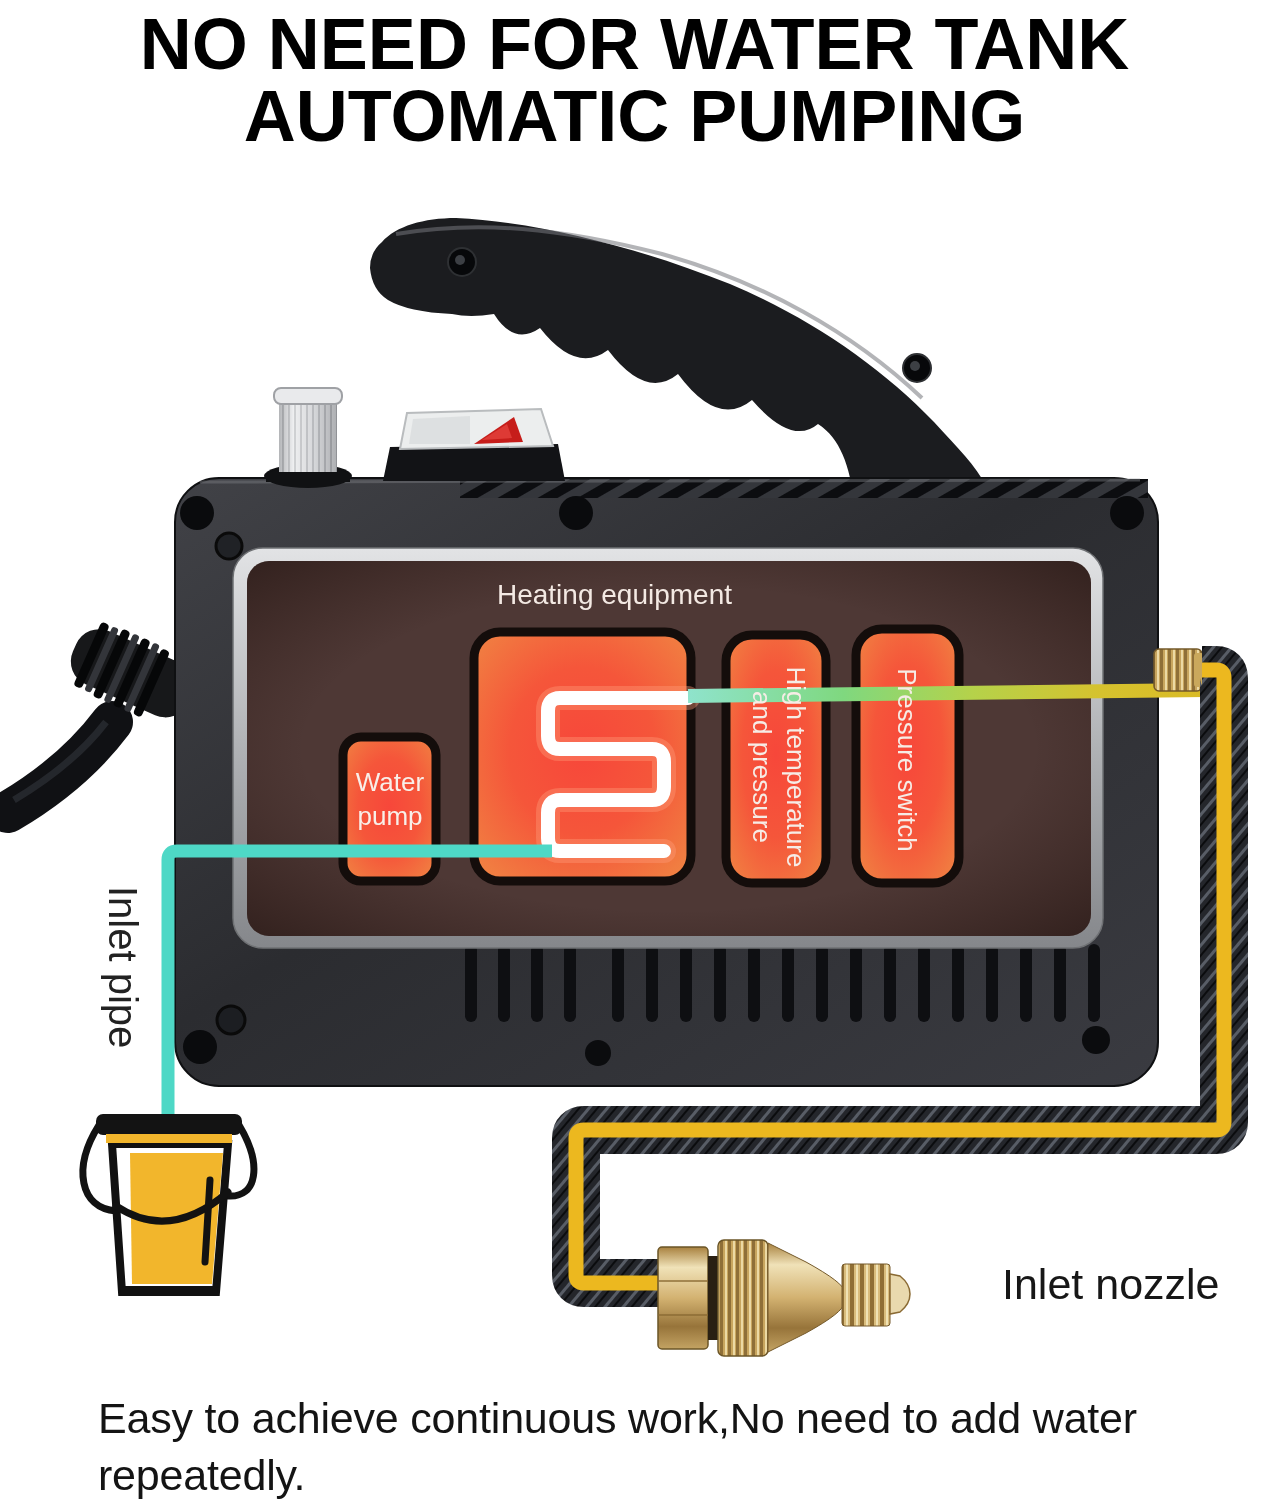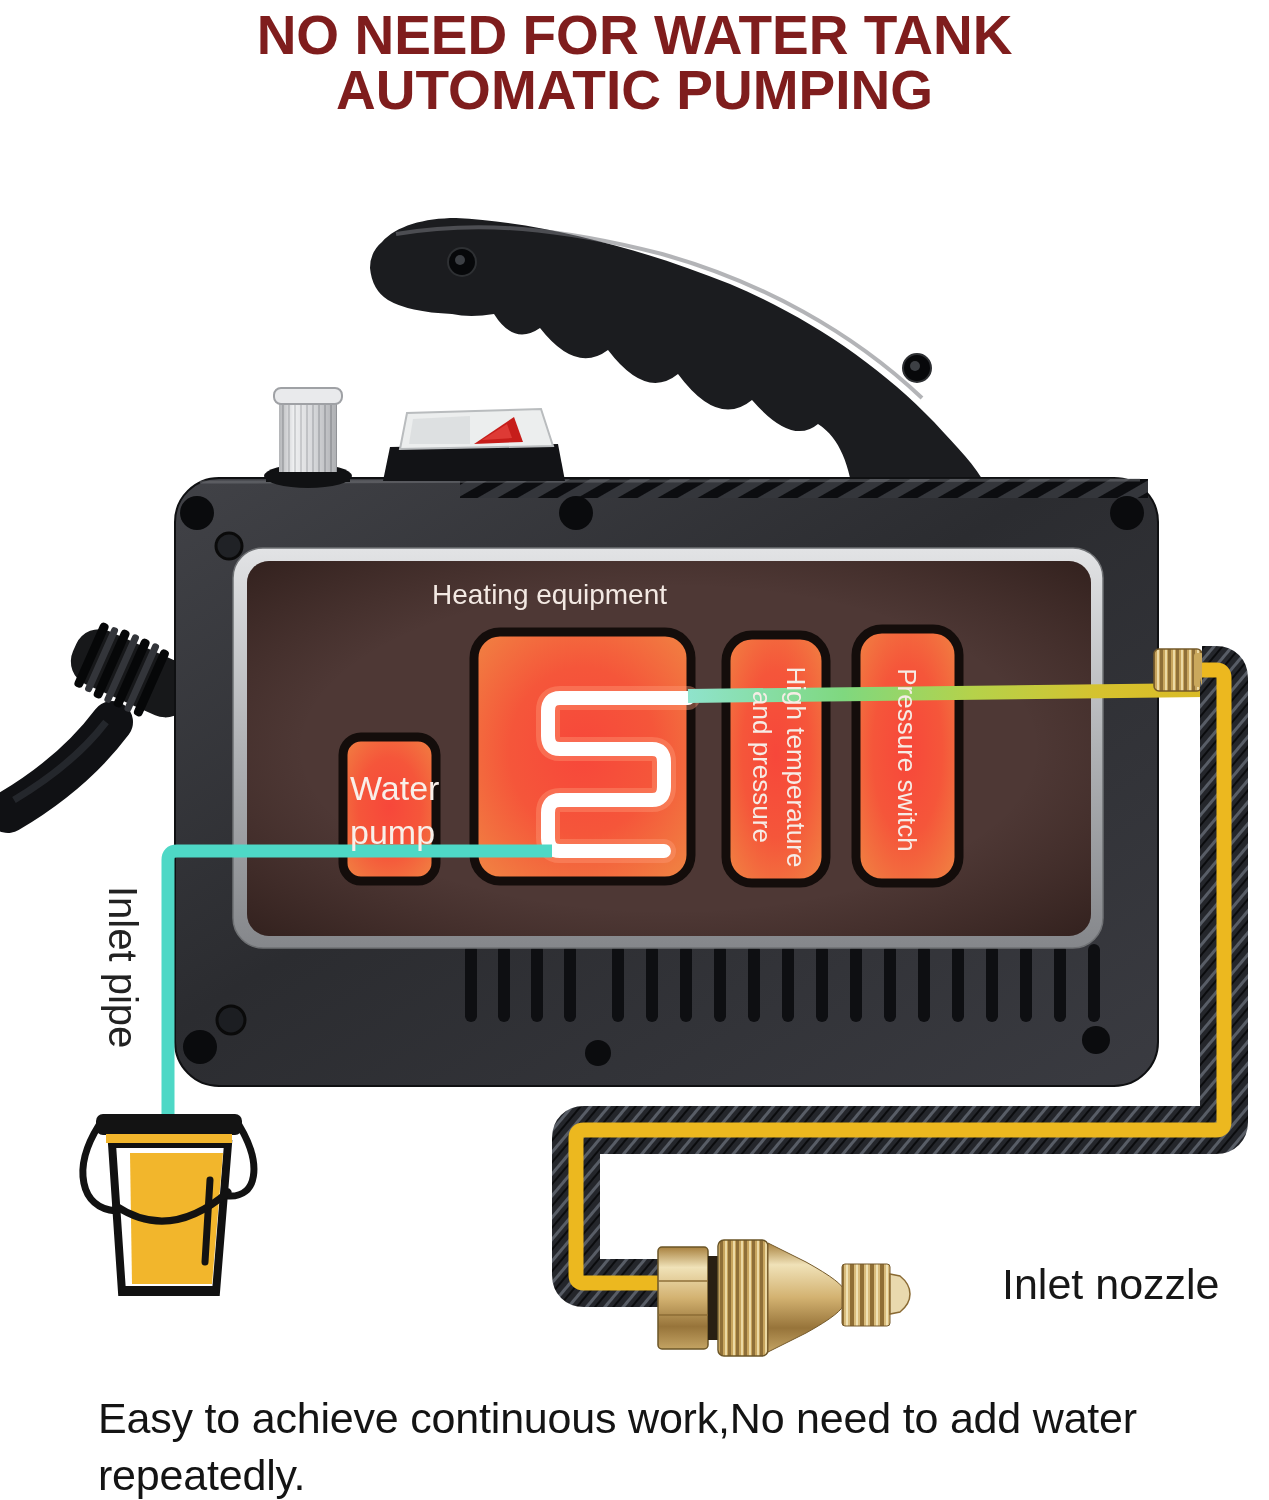--- a/index.html
+++ b/index.html
@@ -4,30 +4,30 @@
 <style>
   html,body { margin:0; padding:0; background:#ffffff; }
   .stage {
     position:relative; width:1269px; height:1500px; background:#fff;
     overflow:hidden; font-family:"Liberation Sans", sans-serif;
   }
   .stage svg { position:absolute; left:0; top:0; }
   .txt { position:absolute; white-space:pre-line; }
   .title {
     left:0; top:8px; width:1269px; text-align:center;
-    font-size:55px; font-weight:bold; line-height:1.0;
-    color:#7f1d1d; letter-spacing:0px;
+    font-size:72px; font-weight:bold; line-height:1.0;
+    color:#000000; letter-spacing:0px;
   }
   .panel-heading {
-    left:432px; top:579px; width:300px; text-align:left;
+    left:432px; top:579px; width:300px; text-align:right;
     font-size:28px; color:#f3e9e3; font-weight:normal;
   }
   .water-pump-label {
-    left:350px; top:766px; width:80px; text-align:left;
-    font-size:34px; line-height:1.3; color:#f8efe9;
+    left:350px; top:766px; width:80px; text-align:center;
+    font-size:26px; line-height:1.3; color:#f8efe9;
   }
   .vtext { transform-origin:0 0; transform:rotate(90deg); }
   .high-temp-label {
     left:812px; top:652px; width:230px; text-align:center;
     font-size:26px; line-height:1.3; color:#f6ece6;
   }
   .pressure-label {
     left:922px; top:660px; width:200px; text-align:center;
     font-size:26px; color:#f6ece6;
   }

